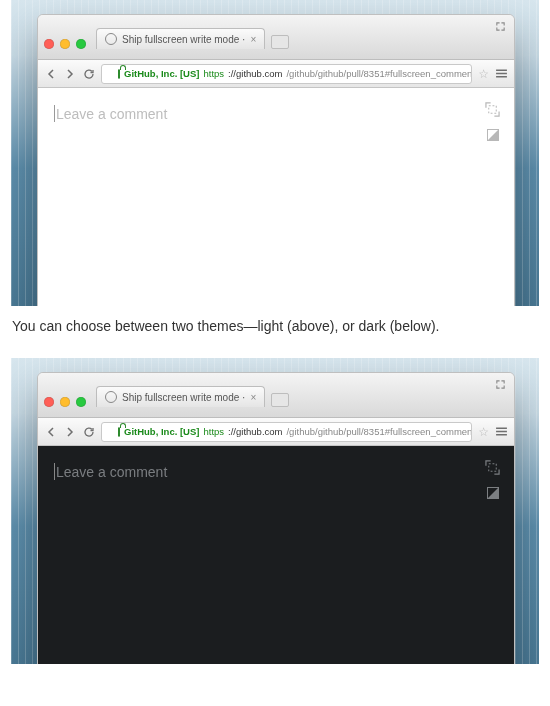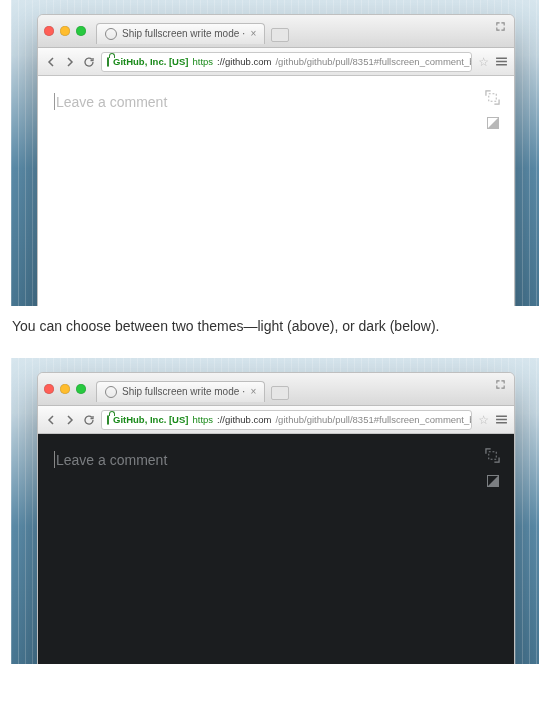--- a/index.html
+++ b/index.html
@@ -1,31 +1,31 @@
 <!DOCTYPE html>
 <html><head>
 <meta charset="utf-8">
 <style>
   html,body{margin:0;padding:0;font-family:Arial,Helvetica,sans-serif;background:#fff}
   .page{width:550px;margin:0 auto}
   .shot{width:528px;height:306px;margin:0 auto;position:relative;background:linear-gradient(180deg,#d7e6ee 0%,#c8dbe6 18%,#5d8fad 55%,#4a7a96 100%);overflow:hidden}
   .shot::before{content:"";position:absolute;inset:0;background:repeating-linear-gradient(90deg,rgba(255,255,255,.22) 0 1px,transparent 1px 7px);pointer-events:none}
   .browser{position:absolute;left:26px;top:14px;width:476px;background:#ededed;border:1px solid #bfbfbf;border-radius:6px;box-shadow:0 22px 40px rgba(0,0,0,.35);overflow:hidden}
-  .tabbar{height:24px;background:linear-gradient(#f4f4f4,#d9d9d9);display:flex;align-items:center;padding:4px 6px;position:relative;border-bottom:1px solid #bdbdbd}
+  .tabbar{height:24px;background:linear-gradient(#f4f4f4,#d9d9d9);display:flex;align-items:flex-end;padding:10px 6px;position:relative;border-bottom:1px solid #bdbdbd}
   .traffic{display:flex;gap:6px;margin-right:10px}
   .dot{width:10px;height:10px;border-radius:50%;box-shadow:inset 0 0 1px rgba(0,0,0,.5)}
   .dot.red{background:#ff5f57}.dot.yellow{background:#ffbd2e}.dot.green{background:#28c940}
   .tab{height:20px;background:linear-gradient(#fbfbfb,#e5e5e5);border:1px solid #bdbdbd;border-bottom:none;border-radius:4px 4px 0 0;display:flex;align-items:center;gap:5px;padding:0 8px;font-size:10px;color:#555;margin-top:4px}
   .favicon{width:10px;height:10px;border:1px solid #888;border-radius:50%}
   .tab-x{font-size:10px;color:#888}
   .newtab{width:16px;height:12px;background:#e6e6e6;border:1px solid #bdbdbd;border-radius:2px;margin-left:6px;margin-top:8px}
   .fullscr{position:absolute;right:8px;top:6px;width:11px;height:11px;color:#8a8a8a}
   .toolbar{height:27px;background:linear-gradient(#fbfbfb,#e6e6e6);border-bottom:1px solid #c4c4c4;display:flex;align-items:center;padding:0 6px;gap:6px}
   .tbtn{width:13px;height:13px;display:flex;align-items:center;justify-content:center;color:#6f6f6f}
-  .omni{flex:1;height:18px;background:#fff;border:1px solid #c9c9c9;border-radius:3px;display:flex;align-items:center;padding:0 5px;gap:4px;font-size:9.5px;overflow:hidden;white-space:nowrap}
+  .omni{flex:1;height:18px;background:#fff;border:1px solid #c9c9c9;border-radius:3px;display:flex;align-items:center;padding:0 16px;gap:4px;font-size:9.5px;overflow:hidden;white-space:nowrap}
   .lock{width:7px;height:8px;border:1px solid #2d8a2d;border-radius:1px;position:relative;margin-top:1px}
   .lock::before{content:"";position:absolute;top:-5px;left:1px;width:4px;height:4px;border:1px solid #2d8a2d;border-bottom:none;border-radius:3px 3px 0 0}
   .org{color:#1a8a1a;font-weight:bold}
   .scheme{color:#1a8a1a}
   .host{color:#333}
   .path{color:#888}
   .star{color:#bbb;font-size:12px;margin-left:auto}
   .menu{width:13px;height:13px;color:#6f6f6f}
   .content{height:260px;position:relative}
   .light .content{background:#fff}

